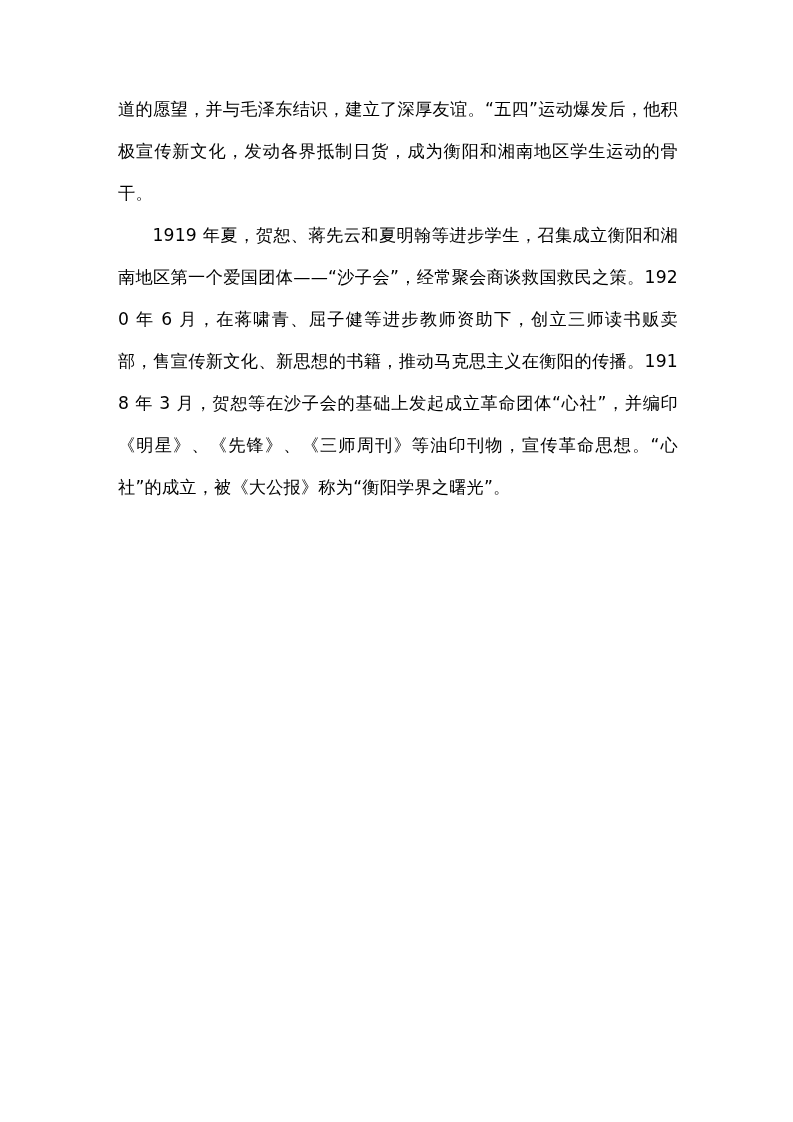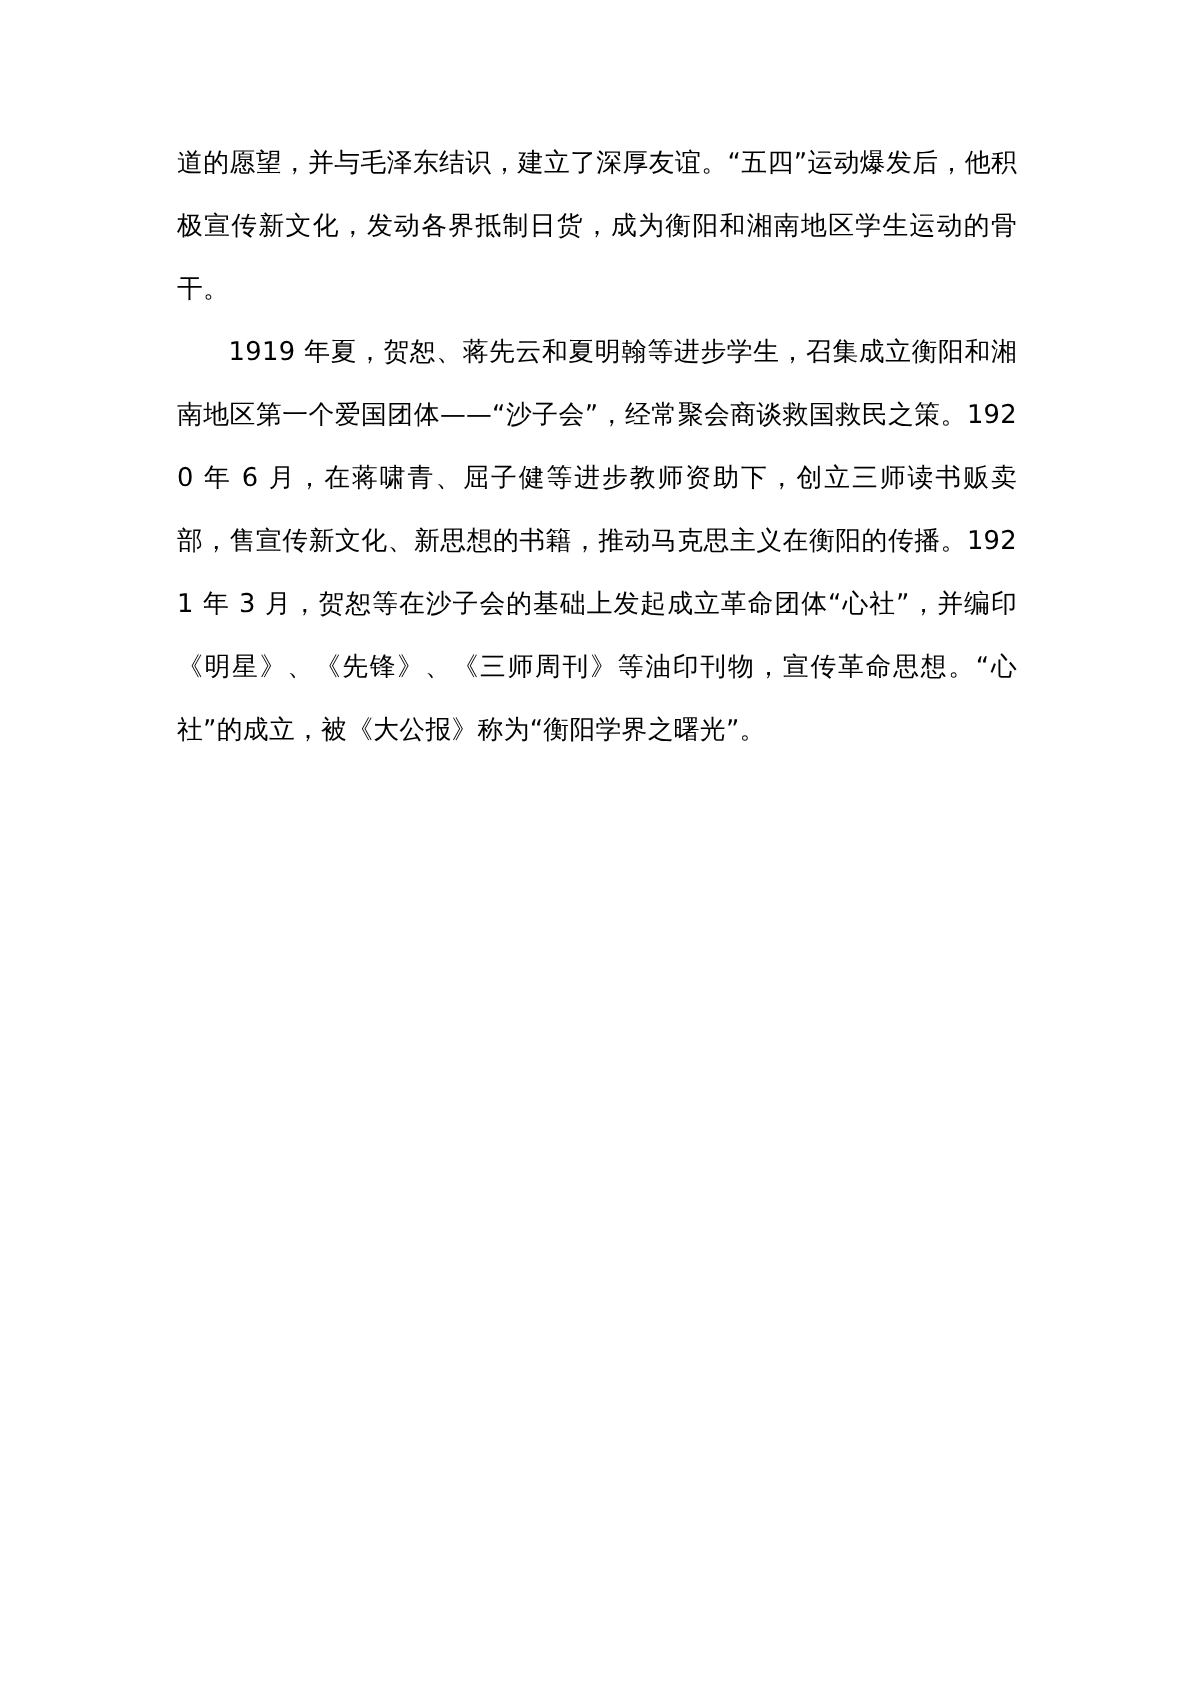--- a/index.html
+++ b/index.html
@@ -39,15 +39,15 @@
   p.indent {
     text-indent: 2em;
   }
 </style>
 </head>
 <body>
 
 <div class="page">
   <div class="content">
     <p class="para">道的愿望，并与毛泽东结识，建立了深厚友谊。“五四”运动爆发后，他积极宣传新文化，发动各界抵制日货，成为衡阳和湘南地区学生运动的骨干。</p>
-    <p class="para indent">1919 年夏，贺恕、蒋先云和夏明翰等进步学生，召集成立衡阳和湘南地区第一个爱国团体——“沙子会”，经常聚会商谈救国救民之策。1920 年 6 月，在蒋啸青、屈子健等进步教师资助下，创立三师读书贩卖部，售宣传新文化、新思想的书籍，推动马克思主义在衡阳的传播。1921 年 3 月，贺恕等在沙子会的基础上发起成立革命团体“心社”，并编印《明星》、《先锋》、《三师周刊》等油印刊物，宣传革命思想。“心社”的成立，被《大公报》称为“衡阳学界之曙光”。</p>
+    <p class="para indent">1919 年夏，贺恕、蒋先云和夏明翰等进步学生，召集成立衡阳和湘南地区第一个爱国团体——“沙子会”，经常聚会商谈救国救民之策。1920 年 6 月，在蒋啸青、屈子健等进步教师资助下，创立三师读书贩卖部，售宣传新文化、新思想的书籍，推动马克思主义在衡阳的传播。1918 年 3 月，贺恕等在沙子会的基础上发起成立革命团体“心社”，并编印《明星》、《先锋》、《三师周刊》等油印刊物，宣传革命思想。“心社”的成立，被《大公报》称为“衡阳学界之曙光”。</p>
   </div>
 </div>
 
 </body></html>

